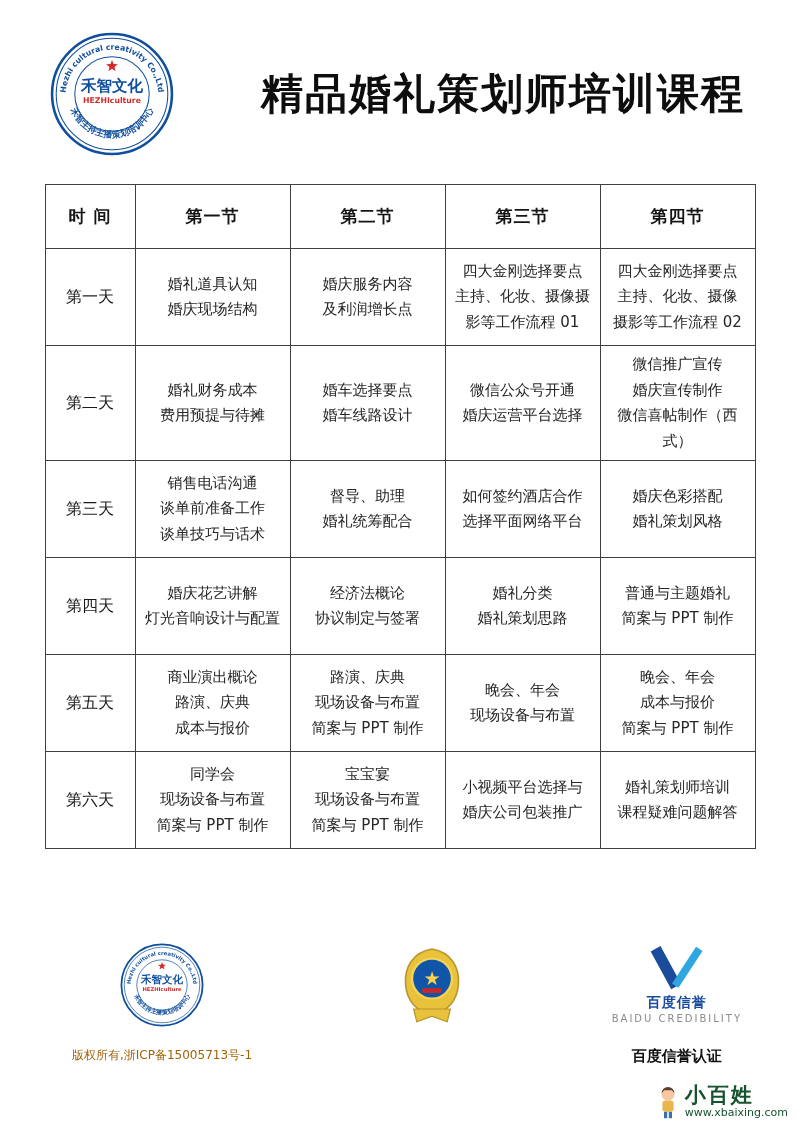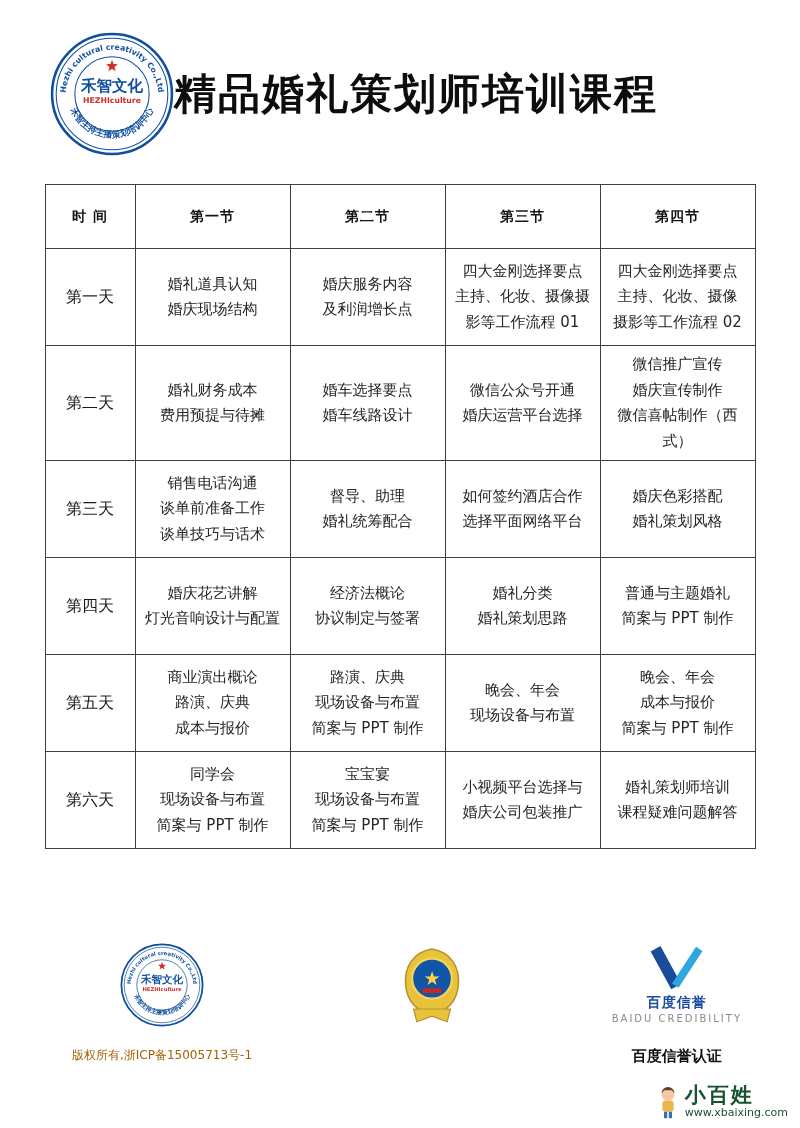--- a/index.html
+++ b/index.html
@@ -9,33 +9,33 @@
     font-family:"DejaVu Sans", sans-serif;
     color:#1e1e1e;
     position:relative;
     overflow:hidden;
   }
   .page { width:800px; height:1128px; position:relative; background:#fff; }
 
   
   .header { display:flex; align-items:center; padding:32px 45px 0 50px; }
   .title {
-    flex:1; text-align:left;
+    flex:1; text-align:right;
     font-size:42px; font-weight:bold; letter-spacing:2px; color:#0d0d0d;
     padding-right:10px;
   }
 
   
   .schedule-wrap { margin-top:28px; display:flex; justify-content:center; }
   table.schedule { border-collapse:collapse; width:710px; table-layout:fixed; }
   .schedule th, .schedule td {
     border:1px solid #3f3f3f;
     text-align:center; vertical-align:middle;
   }
-  .schedule th { height:64px; font-size:14px; font-weight:bold; letter-spacing:1px; color:#141414; }
+  .schedule th { height:64px; font-size:17px; font-weight:bold; letter-spacing:1px; color:#141414; }
   .schedule td {
     height:97px; font-size:15px; line-height:1.7;
     white-space:pre-line; padding:6px 3px; color:#262626;
   }
   .schedule td.day { font-size:16px; color:#1a1a1a; }
 
   
   .footer { margin-top:86px; display:flex; justify-content:space-between; align-items:flex-start; padding:0 58px 0 72px; }
   .f-col { display:flex; flex-direction:column; align-items:center; }
   .logo-area { height:100px; display:flex; flex-direction:column; align-items:center; justify-content:center; }

